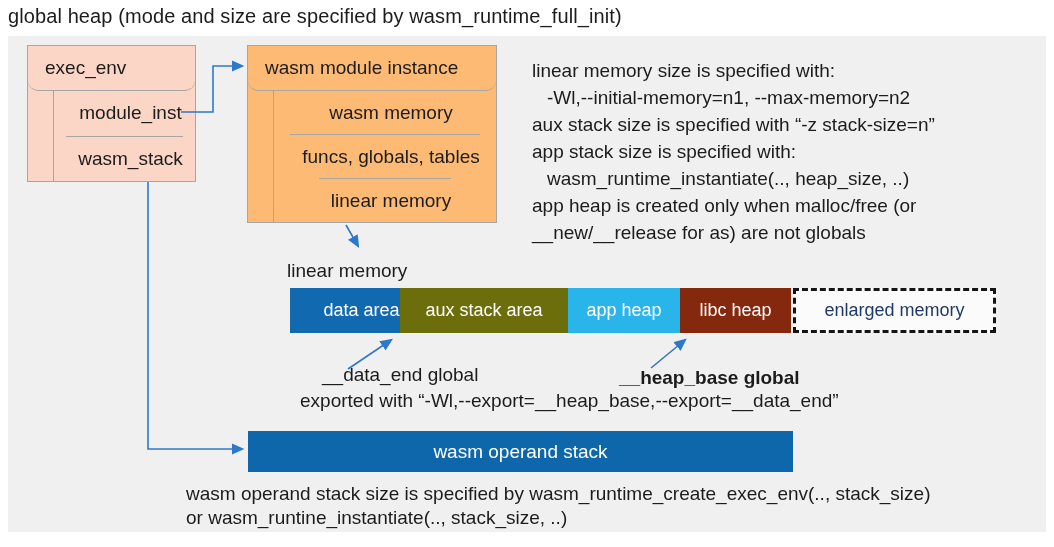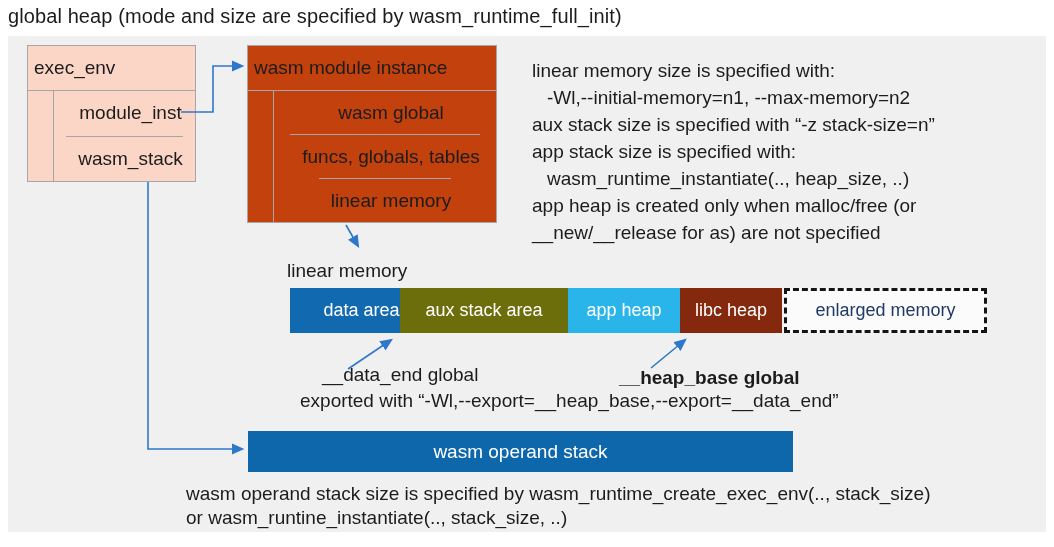--- a/index.html
+++ b/index.html
@@ -5,38 +5,38 @@
   html,body{margin:0;padding:0;background:#ffffff;}
   .canvas{
     position:relative;width:1054px;height:547px;overflow:hidden;
     font-family:"Liberation Sans","DejaVu Sans",sans-serif;color:#1c1c1c;background:#ffffff;
   }
   .title{position:absolute;left:8px;top:5px;font-size:20px;letter-spacing:.1px;}
   .panel{position:absolute;left:8px;top:36px;width:1038px;height:496px;background:#f0f0f0;}
 
   
   .sbox{position:absolute;box-sizing:border-box;border:1px solid #a6a6a6;display:flex;flex-direction:column;font-size:19px;}
-  .sbox .hdr{flex:0 0 44px;display:flex;align-items:center;padding-left:6px;border-bottom:1px solid #a6a6a6;}
+  .sbox .hdr{flex:0 0 44px;display:flex;align-items:center;padding-left:17px;border-bottom:1px solid #a6a6a6;border-radius:10px;}
   .sbox .rows{flex:1;display:flex;flex-direction:column;margin-left:25px;border-left:1px solid #a6a6a6;align-items:center;}
   .sbox .row{flex:1;display:flex;align-items:center;padding-left:12px;}
   .sbox .row + .row{border-top:1px solid #a6a6a6;}
   .exec{left:27px;top:45px;width:169px;height:137px;background:#fbd6c6;}
-  .inst{left:247px;top:45px;width:250px;height:178px;background:#c2410c;}
+  .inst{left:247px;top:45px;width:250px;height:178px;background:#fdba74;}
 
   
   .notes{position:absolute;left:532px;top:57px;width:500px;font-size:19px;line-height:27px;}
   .note-line{white-space:nowrap;}
   .note-line.indent{padding-left:15px;}
 
   .lm-label{position:absolute;left:287px;top:260px;font-size:19px;}
 
   
   .membar{position:absolute;left:290px;top:288px;height:45px;display:flex;align-items:stretch;font-size:18px;}
   .seg{display:flex;align-items:center;justify-content:center;color:#ffffff;box-sizing:border-box;white-space:nowrap;}
-  .seg1{width:110px;padding-left:33px;} .seg2{width:168px;} .seg3{width:112px;} .seg4{width:102px;}
+  .seg1{width:110px;padding-left:33px;} .seg2{width:168px;} .seg3{width:112px;} .seg4{width:111px;}
   .seg5{width:203px;margin-left:2px;border:3px dashed #141414;background:#fbfbfb;}
 
   .g-label{position:absolute;font-size:19px;white-space:nowrap;}
   .lbl-dataend{left:322px;top:364px;}
   .lbl-heapbase{left:619px;top:367px;font-weight:bold;}
   .lbl-exported{left:300px;top:390px;}
 
   .opstack{position:absolute;left:248px;top:431px;width:545px;height:41px;display:flex;align-items:center;justify-content:center;color:#ffffff;font-size:19px;}
 
   .footer{position:absolute;left:186px;top:482px;font-size:19px;line-height:24px;}
@@ -58,34 +58,34 @@
     <div class="hdr">exec_env</div>
     <div class="rows">
       <div class="row">module_inst</div>
       <div class="row">wasm_stack</div>
     </div>
   </div>
 
   <div class="sbox inst">
     <div class="hdr">wasm module instance</div>
     <div class="rows">
-      <div class="row">wasm global</div>
+      <div class="row">wasm memory</div>
       <div class="row">funcs, globals, tables</div>
       <div class="row">linear memory</div>
     </div>
   </div>
 
   <div class="notes">
     <div class="note-line">linear memory size is specified with:</div>
     <div class="note-line indent">-Wl,--initial-memory=n1, --max-memory=n2</div>
     <div class="note-line">aux stack size is specified with “-z stack-size=n”</div>
     <div class="note-line">app stack size is specified with:</div>
     <div class="note-line indent">wasm_runtime_instantiate(.., heap_size, ..)</div>
     <div class="note-line">app heap is created only when malloc/free (or</div>
-    <div class="note-line">__new/__release for as) are not specified</div>
+    <div class="note-line">__new/__release for as) are not globals</div>
   </div>
 
   <div class="lm-label">linear memory</div>
 
   <div class="membar">
     <div class="seg seg1" style="background: rgb(17, 105, 175);">data area</div>
     <div class="seg seg2" style="background: rgb(108, 109, 11);">aux stack area</div>
     <div class="seg seg3" style="background: rgb(41, 181, 234);">app heap</div>
     <div class="seg seg4" style="background: rgb(132, 41, 14);">libc heap</div>
     <div class="seg seg5" style="background: rgb(251, 251, 251); color: rgb(31, 58, 100);">enlarged memory</div>

